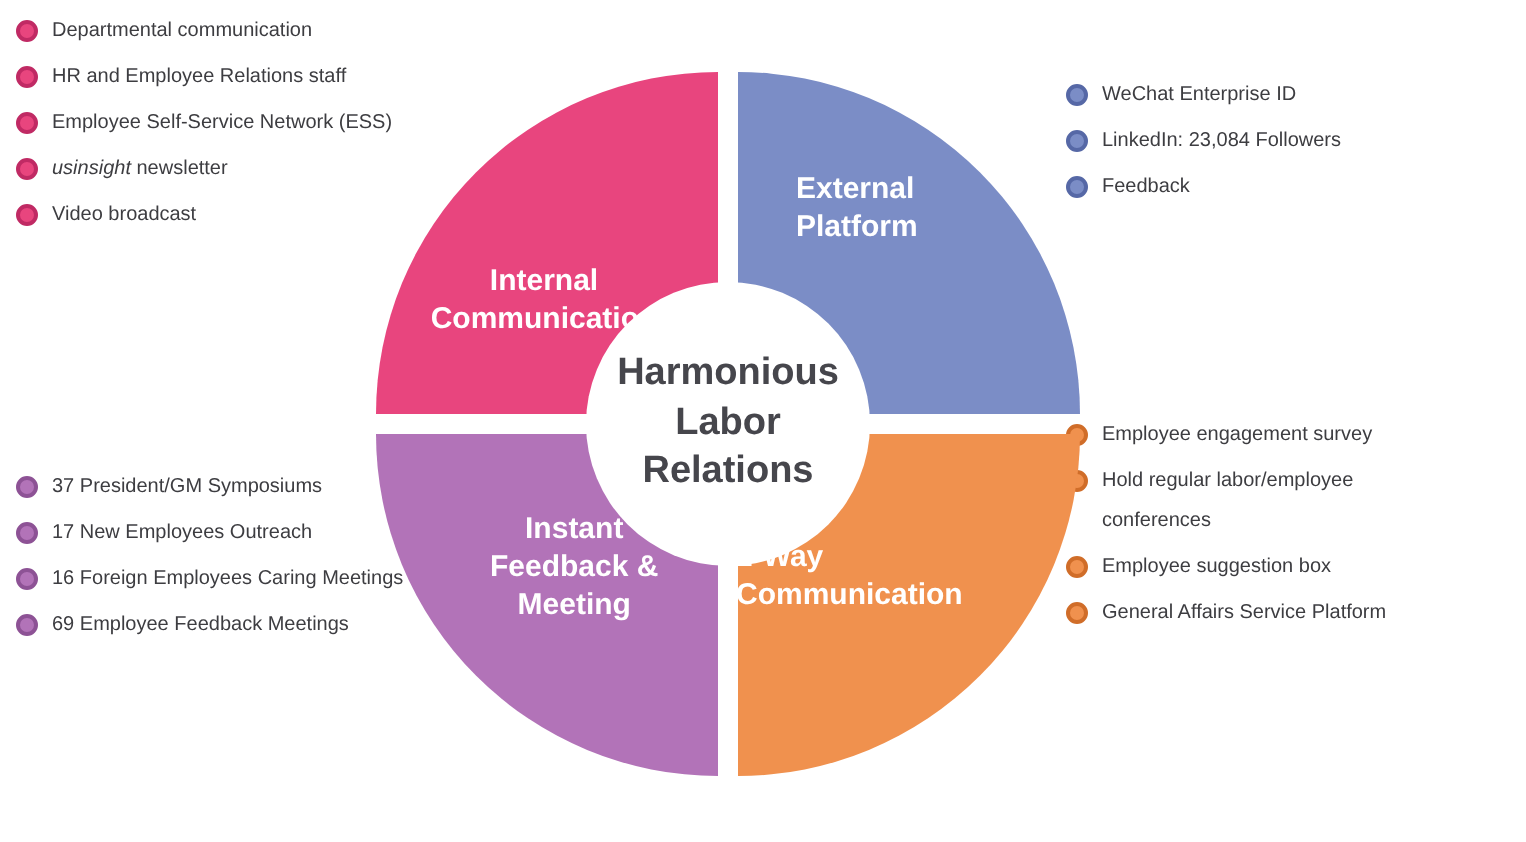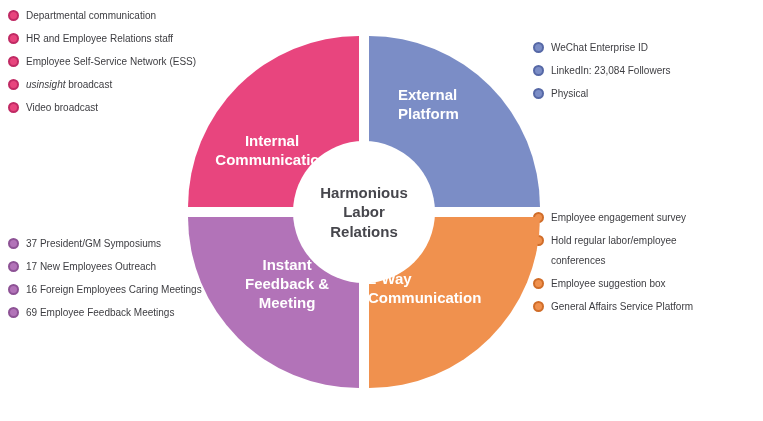--- a/index.html
+++ b/index.html
@@ -39,21 +39,21 @@
   .seg-label { position:absolute; color:#ffffff; font-weight:bold;
                font-size:15px; line-height:1.25; white-space:pre-line; }
   .l-internal { left:84px;  top:48px;  text-align:center; transform:translateX(-50%);margin-top:48px; }
   .l-external { left:210px; top:50px;  text-align:left; }
   .l-instant  { left:57px;  top:220px; text-align:center; }
   .l-twoway   { left:180px; top:234px; text-align:left; }
 
   .hole { position:absolute; left:105px; top:105px; width:142px; height:142px;
           background:#ffffff; border-radius:50%;
           display:flex; align-items:center; justify-content:center; }
-  .center-title { font-size:15px; font-weight:bold; color:#46464c;
+  .center-title { font-size:19px; font-weight:bold; color:#46464c;
                   text-align:center; line-height:1.3; white-space:pre-line; }
 </style>
 </head>
 <body>
 
 <div>
 
   <ul class="list list-internal">
     <li>
         <span class="bullet b-pink"></span>
@@ -62,21 +62,21 @@
     <li>
         <span class="bullet b-pink"></span>
         <span class="txt">HR and Employee Relations staff</span>
       </li>
     <li>
         <span class="bullet b-pink"></span>
         <span class="txt">Employee Self-Service Network (ESS)</span>
       </li>
     <li>
         <span class="bullet b-pink"></span>
-        <span class="txt"><i>usinsight</i><span> broadcast</span></span>
+        <span class="txt"><i>usinsight</i><span> newsletter</span></span>
       </li>
     <li>
         <span class="bullet b-pink"></span>
         <span class="txt">Video broadcast</span>
       </li>
   </ul>
 
   <ul class="list list-instant">
     <li>
         <span class="bullet b-purple"></span>
@@ -100,21 +100,21 @@
     <li>
         <span class="bullet b-blue"></span>
         <span class="txt">WeChat Enterprise ID</span>
       </li>
     <li>
         <span class="bullet b-blue"></span>
         <span class="txt">LinkedIn: 23,084 Followers</span>
       </li>
     <li>
         <span class="bullet b-blue"></span>
-        <span class="txt">Physical</span>
+        <span class="txt">Feedback</span>
       </li>
   </ul>
 
   <ul class="list list-twoway">
     <li>
         <span class="bullet b-orange"></span>
         <span class="txt">Employee engagement survey</span>
       </li>
     <li>
         <span class="bullet b-orange"></span>

